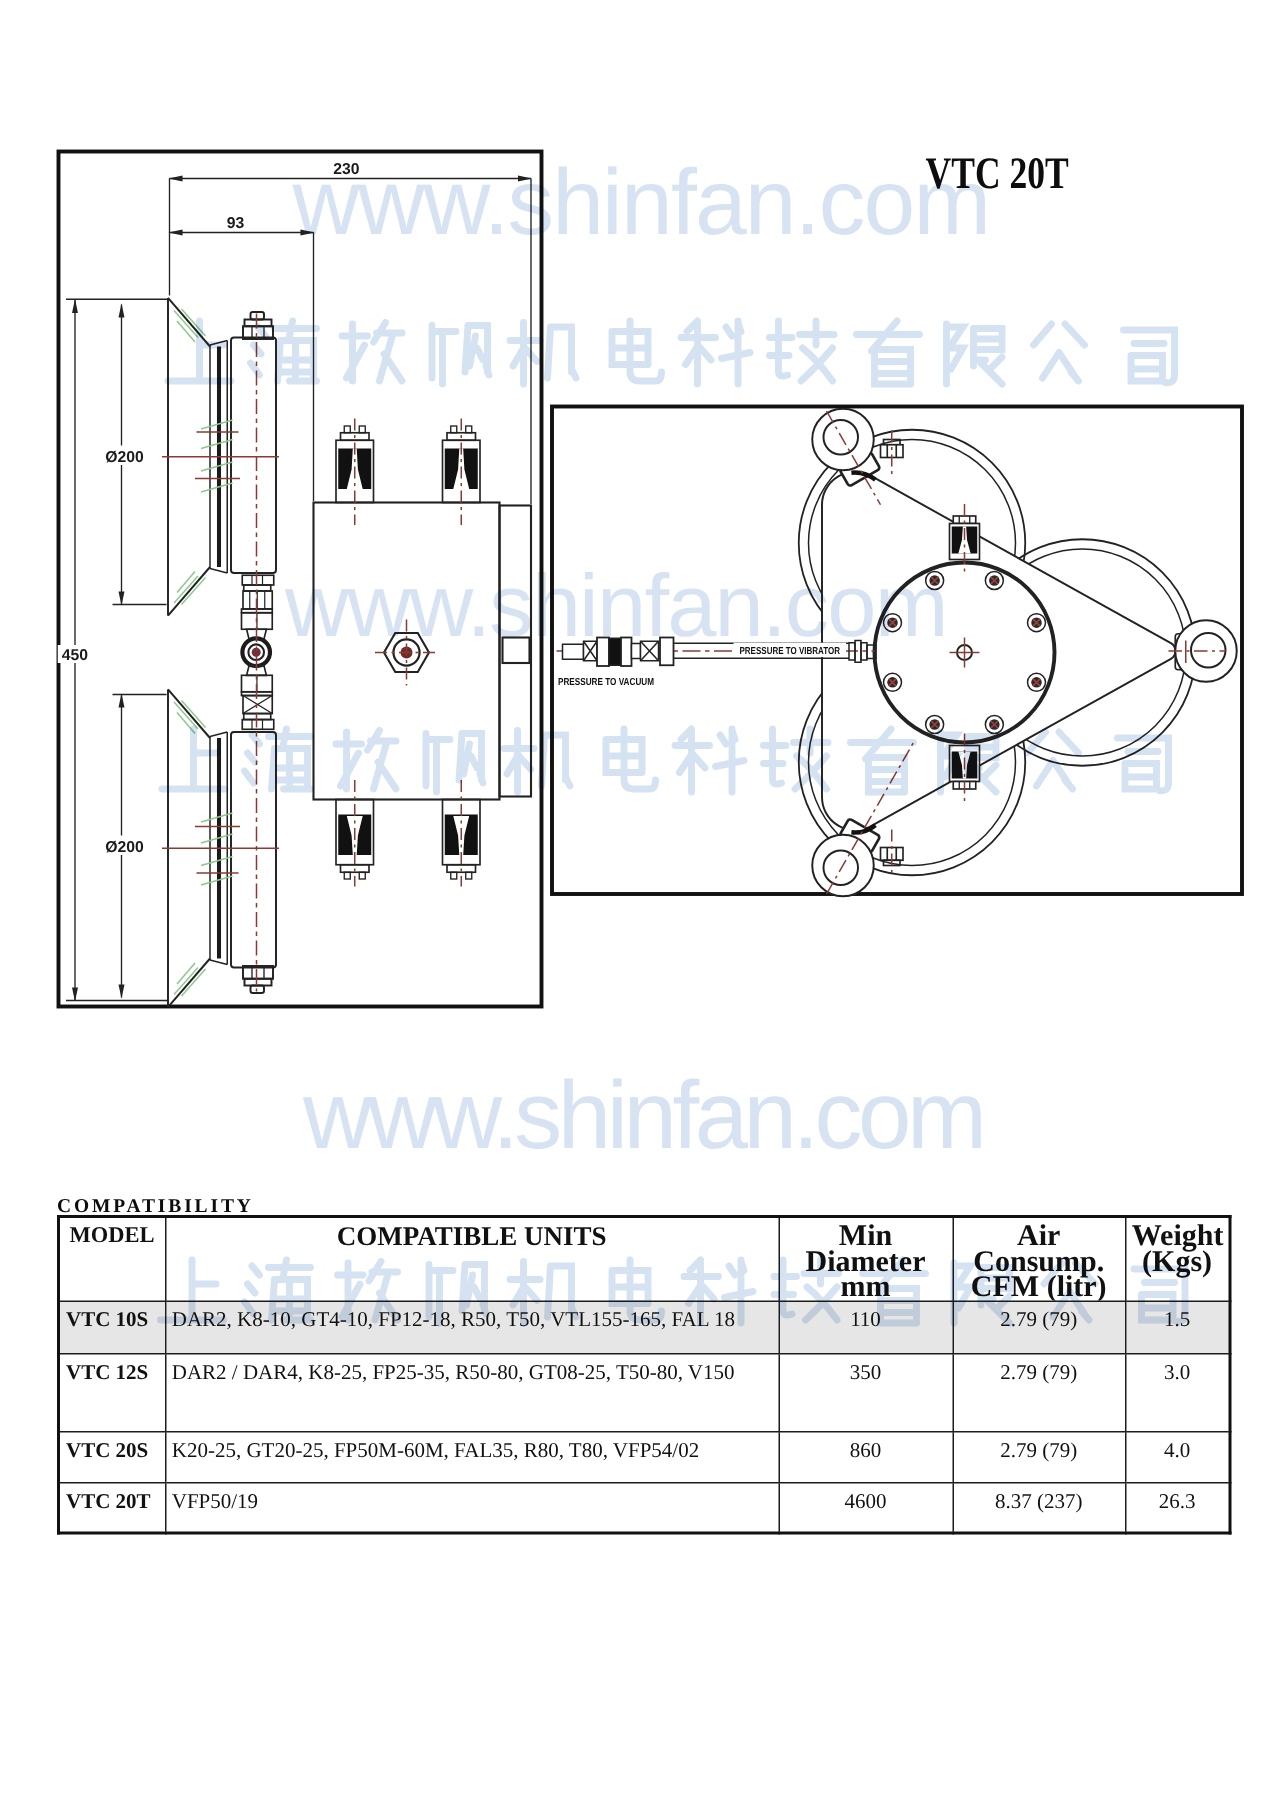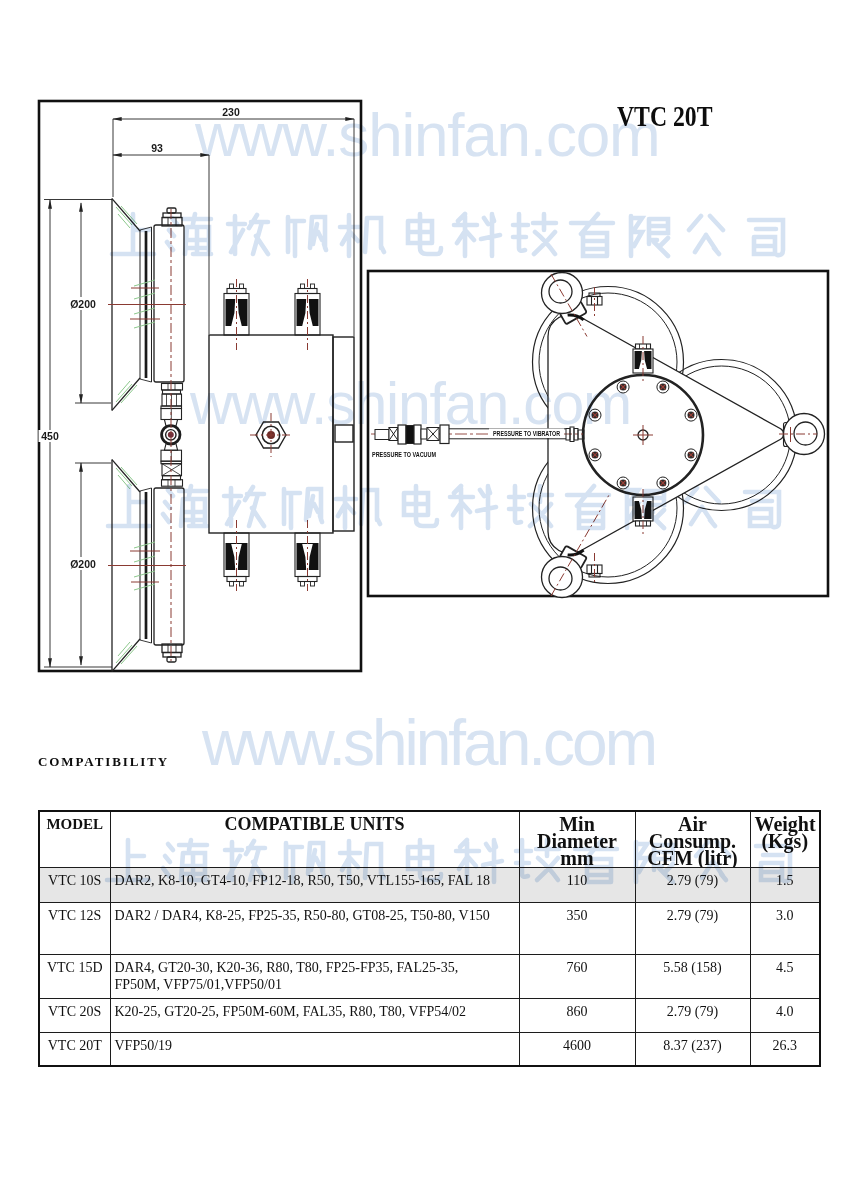--- a/index.html
+++ b/index.html
@@ -8,21 +8,21 @@
   #draw{position:absolute;left:0;top:0;}
   #wm{position:absolute;left:0;top:0;mix-blend-mode:multiply;pointer-events:none;}
   table.compat{border-collapse:collapse;position:absolute;left:38px;top:810px;border:2.8px solid #111;
        font-family:"Liberation Serif",serif;font-size:14px;line-height:16.5px;color:#111;
        table-layout:fixed;width:781px;}
   table.compat td,table.compat th{border:1.8px solid #1c1c1c;padding:5px 4px 0 4px;
        vertical-align:top;overflow:hidden;}
   table.compat th{font-weight:bold;text-align:center;font-size:20px;line-height:17px;padding-top:4px !important;}
   table.compat td{text-align:left;}
   .shade{background:#e6e6e6;}
-  table.compat td.mcell{text-align:center;}
+  table.compat td.mcell{text-align:left;font-weight:bold;}
   table.compat td.ncell{text-align:center;}
 </style>
 </head>
 <body>
 
 <div style="position:absolute;left:617px;top:99px;font-family:'Liberation Serif',serif;font-weight:bold;font-size:30px;letter-spacing:0px;color:#0d0d0d;transform:scaleX(0.79);transform-origin:0 0;">VTC 20T</div>
 
 <svg id="draw" width="850" height="1203" viewBox="0 0 850 1203">
 <defs>
 <marker id="ar" viewBox="0 0 10 7" refX="9.2" refY="3.5" markerWidth="10.5" markerHeight="7.35" orient="auto-start-reverse">
@@ -382,21 +382,21 @@
 <rect x="578" y="430" width="6" height="9"></rect>
 </g>
 
 <g font-family="'Liberation Sans',sans-serif" font-weight="bold" font-size="6.8px" fill="#111" stroke="none">
 <rect x="489" y="428.5" width="75" height="9.5" fill="#fff"></rect>
 <text x="493" y="436" textLength="67" lengthAdjust="spacingAndGlyphs">PRESSURE TO VIBRATOR</text>
 <text x="372" y="456.5" textLength="64" lengthAdjust="spacingAndGlyphs">PRESSURE TO VACUUM</text>
 </g>
 </svg>
 
-<div style="position:absolute;left:38px;top:754px;font-family:'Liberation Serif',serif;font-weight:bold;font-size:13px;letter-spacing:1.9px;color:#0d0d0d;">COMPATIBILITY</div>
+<div style="position:absolute;left:38px;top:796px;font-family:'Liberation Serif',serif;font-weight:bold;font-size:13px;letter-spacing:1.9px;color:#0d0d0d;">COMPATIBILITY</div>
 
 <table class="compat">
 <colgroup>
       <col style="width:71px">
       <col style="width:409px">
       <col style="width:116px">
       <col style="width:115px">
       <col style="width:70px">
     </colgroup>
 
@@ -419,27 +419,20 @@
 
 <tr style="height:52px">
         <td class="mcell">VTC 12S</td>
         <td>DAR2 / DAR4, K8-25, FP25-35, R50-80, GT08-25, T50-80, V150</td>
         <td class="ncell">350</td>
         <td class="ncell">2.79 (79)</td>
         <td class="ncell">3.0</td>
       </tr>
 
 
-<tr style="height:44px">
-        <td class="mcell">VTC 15D</td>
-        <td>DAR4, GT20-30, K20-36, R80, T80, FP25-FP35, FAL25-35,<br>FP50M, VFP75/01,VFP50/01</td>
-        <td class="ncell">760</td>
-        <td class="ncell">5.58 (158)</td>
-        <td class="ncell">4.5</td>
-      </tr>
 
 <tr style="height:34px">
         <td class="mcell">VTC 20S</td>
         <td>K20-25, GT20-25, FP50M-60M, FAL35, R80, T80, VFP54/02</td>
         <td class="ncell">860</td>
         <td class="ncell">2.79 (79)</td>
         <td class="ncell">4.0</td>
       </tr>
 
 

